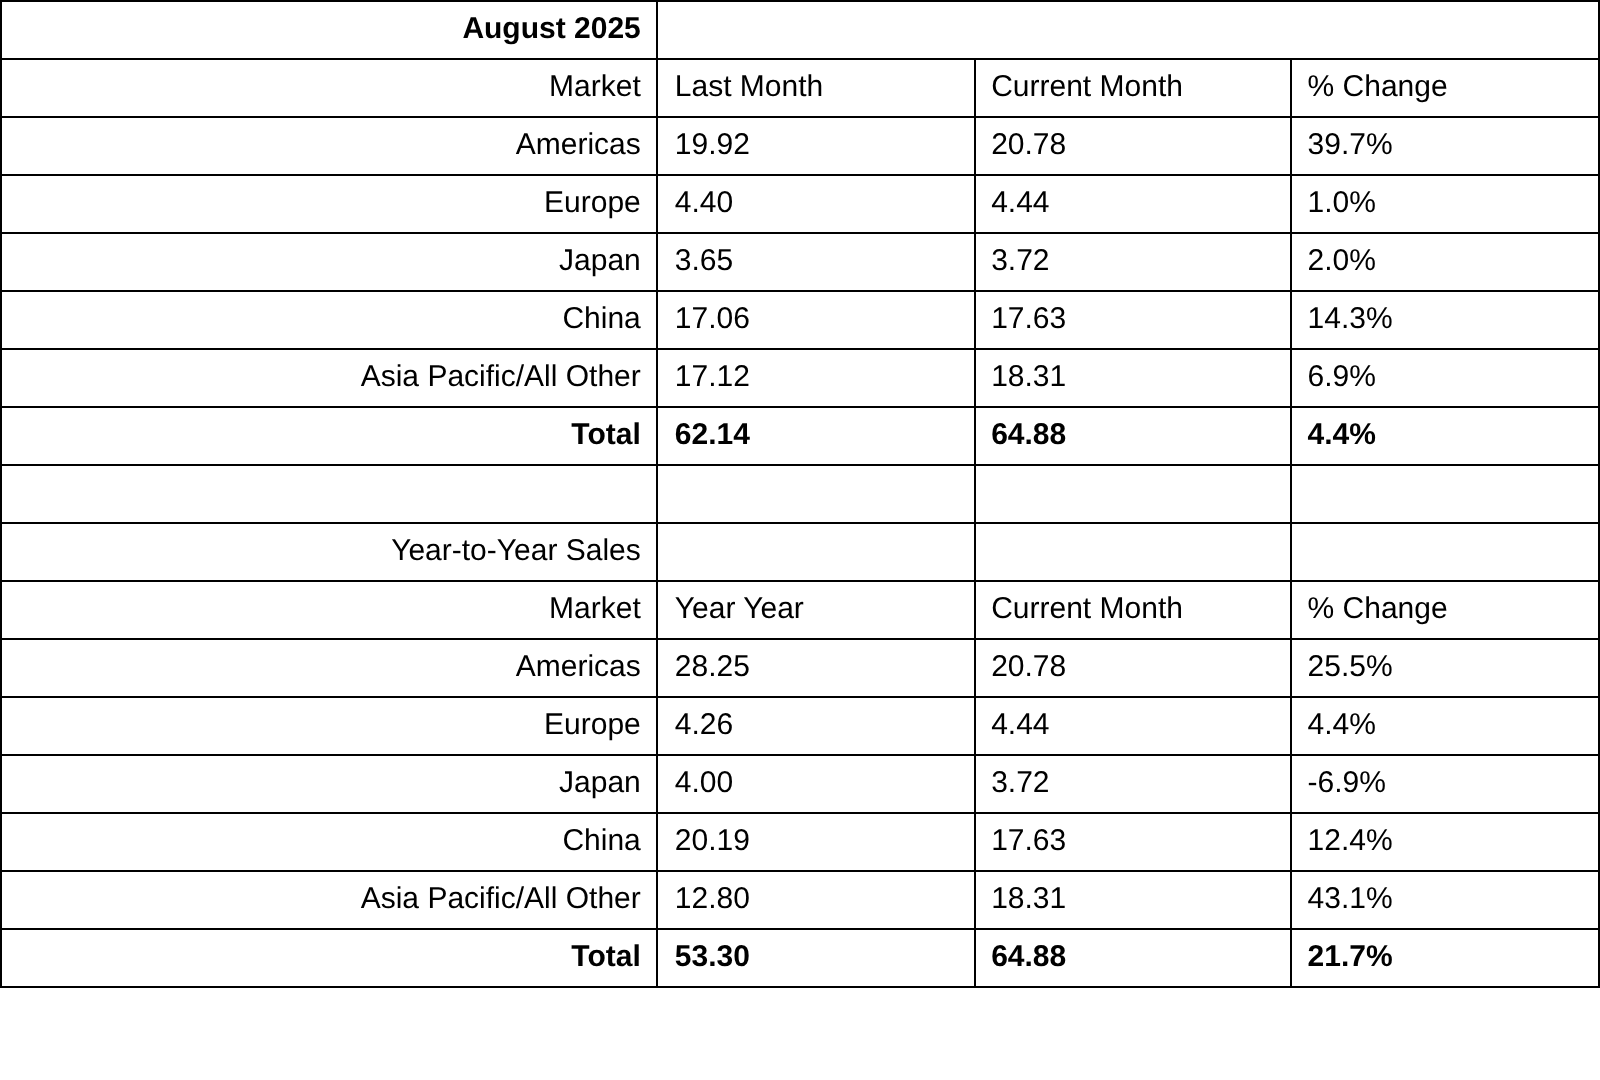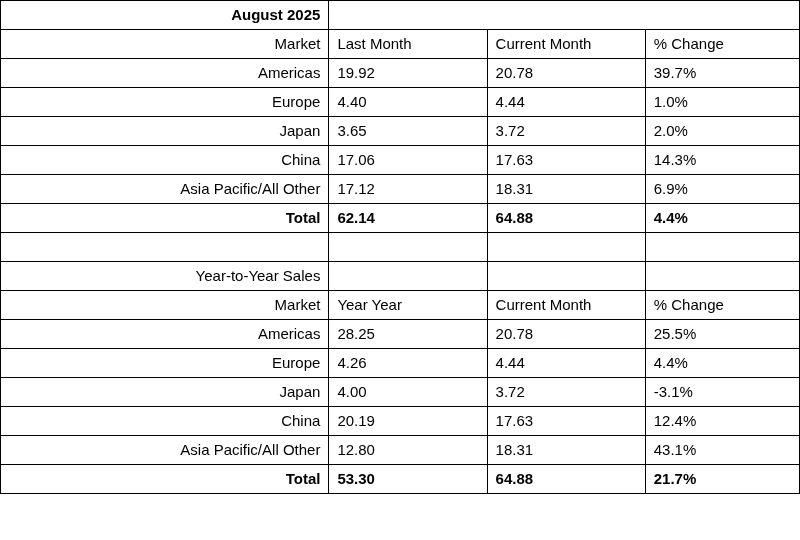--- a/index.html
+++ b/index.html
@@ -144,21 +144,21 @@
       <tr>
         <td class="txt">Europe</td>
         <td class="num">4.26</td>
         <td class="num">4.44</td>
         <td class="num">4.4%</td>
       </tr>
       <tr>
         <td class="txt">Japan</td>
         <td class="num">4.00</td>
         <td class="num">3.72</td>
-        <td class="num">-3.1%</td>
+        <td class="num">-6.9%</td>
       </tr>
       <tr>
         <td class="txt">China</td>
         <td class="num">20.19</td>
         <td class="num">17.63</td>
         <td class="num">12.4%</td>
       </tr>
       <tr>
         <td class="txt">Asia Pacific/All Other</td>
         <td class="num">12.80</td>

